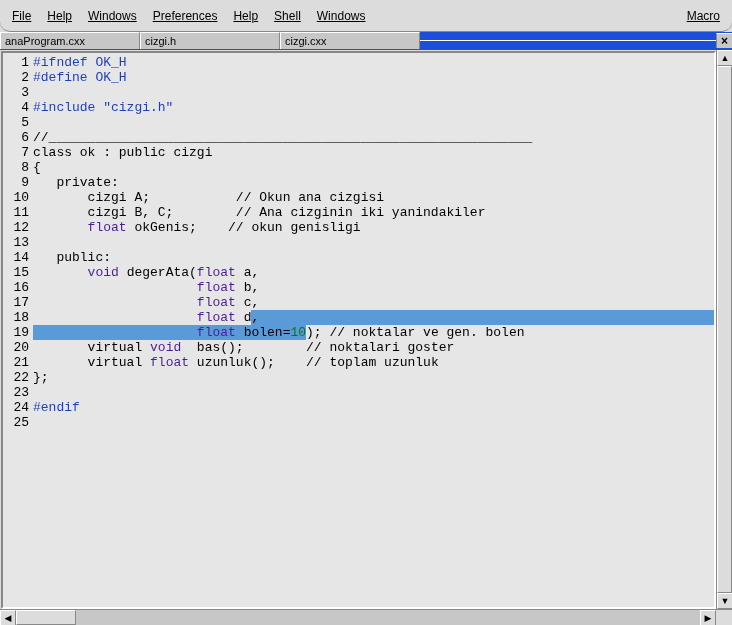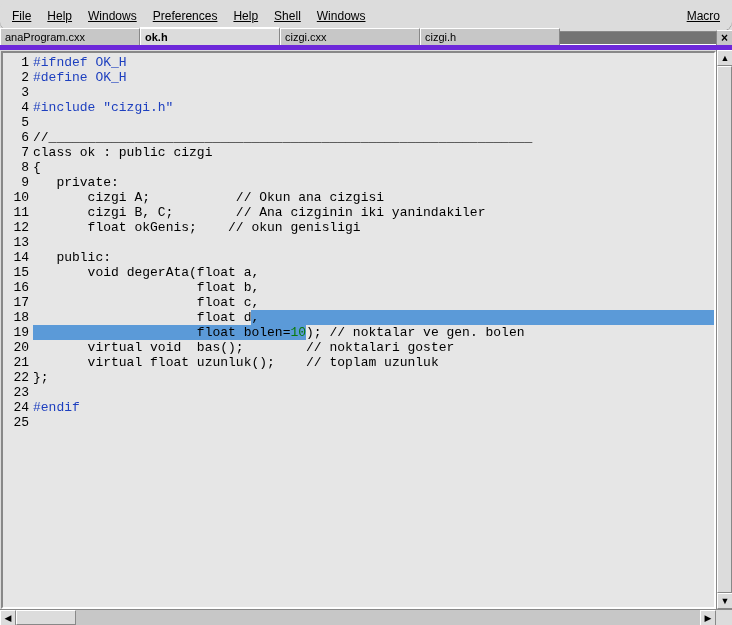--- a/index.html
+++ b/index.html
@@ -25,23 +25,23 @@
   .menubar .menu-item {
     padding: 2px 8px;
     text-decoration: underline;
     cursor: default;
   }
   .menubar .spacer { flex: 1; }
   
   .tabbar {
     display: flex;
     height: 18px;
-    background: #737373;
-    border-bottom: 5px solid #6d28d9;
-    align-items: flex-end;
+    background: #1d4ed8;
+    border-bottom: 1px solid #6d28d9;
+    align-items: center;
   }
   .tab {
     width: 140px;
     border-right: 1px solid #888;
     padding: 2px 4px;
     font-size: 11px;
     background: #c7c7c7;
     border-top: 1px solid #fff;
     border-left: 1px solid #fff;
     display: flex; align-items: center;
@@ -99,21 +99,21 @@
     padding-right: 4px;
     flex-shrink: 0;
   }
   .code {
     flex: 1;
     color: #000;
     position: relative;
   }
   .line .code-text { position: relative; z-index: 1; margin-top: 32px; } 
   .kw-pre  { color: #1d3fbf; } 
-  .kw-c    { color: #000000; } 
+  .kw-c    { color: #4c1d95; } 
   .kw-num  { color: #0a7a0a; }
   
   .sel { background:#5b9ad8; }
   
   .vscroll {
     width: 16px;
     background:#c7c7c7;
     border-left:1px solid #888;
     display:flex; flex-direction:column;
   }
@@ -159,23 +159,22 @@
   <span class="menu-item">Preferences</span>
   <span class="menu-item">Help</span>
   <span class="menu-item">Shell</span>
   <span class="menu-item">Windows</span>
   <span class="spacer"></span>
   <span class="menu-item">Macro</span>
 </div>
 
 <div class="tabbar">
   <div class="tab">anaProgram.cxx</div>
-  <div class="tab active">ok.h</div>
+  <div class="tab">cizgi.h</div>
   <div class="tab">cizgi.cxx</div>
-  <div class="tab">cizgi.h</div>
   <div class="tab-filler"></div>
   <div class="close-btn">×</div>
 </div>
 
 <div class="editor-wrap">
   <div class="editor-scroll">
     <div class="gutter-and-code" id="code-host"><div class="line"><span class="lineno">1</span><span class="code"><span class="code-text"><span class="kw-pre">#ifndef OK_H</span></span></span></div><div class="line"><span class="lineno">2</span><span class="code"><span class="code-text"><span class="kw-pre">#define OK_H</span></span></span></div><div class="line"><span class="lineno">3</span><span class="code"><span class="code-text"><span></span></span></span></div><div class="line"><span class="lineno">4</span><span class="code"><span class="code-text"><span class="kw-pre">#include "cizgi.h"</span></span></span></div><div class="line"><span class="lineno">5</span><span class="code"><span class="code-text"><span></span></span></span></div><div class="line"><span class="lineno">6</span><span class="code"><span class="code-text"><span>//______________________________________________________________</span></span></span></div><div class="line"><span class="lineno">7</span><span class="code"><span class="code-text"><span>class ok : public cizgi</span></span></span></div><div class="line"><span class="lineno">8</span><span class="code"><span class="code-text"><span>{</span></span></span></div><div class="line"><span class="lineno">9</span><span class="code"><span class="code-text"><span>   private:</span></span></span></div><div class="line"><span class="lineno">10</span><span class="code"><span class="code-text"><span>       cizgi A;           // Okun ana cizgisi</span></span></span></div><div class="line"><span class="lineno">11</span><span class="code"><span class="code-text"><span>       cizgi B, C;        // Ana cizginin iki yanindakiler</span></span></span></div><div class="line"><span class="lineno">12</span><span class="code"><span class="code-text"><span>       </span><span class="kw-c">float</span><span> okGenis;    // okun genisligi</span></span></span></div><div class="line"><span class="lineno">13</span><span class="code"><span class="code-text"><span></span></span></span></div><div class="line"><span class="lineno">14</span><span class="code"><span class="code-text"><span>   public:</span></span></span></div><div class="line"><span class="lineno">15</span><span class="code"><span class="code-text"><span>       </span><span class="kw-c">void</span><span> degerAta(</span><span class="kw-c">float</span><span> a,</span></span></span></div><div class="line"><span class="lineno">16</span><span class="code"><span class="code-text"><span>                     </span><span class="kw-c">float</span><span> b,</span></span></span></div><div class="line"><span class="lineno">17</span><span class="code"><span class="code-text"><span>                     </span><span class="kw-c">float</span><span> c,</span></span></span></div><div class="line"><span class="lineno">18</span><span class="code"><span class="code-text"><span>                     </span><span class="kw-c">float</span><span> d</span><span class="sel">,</span><span class="sel">                                                                          </span></span></span></div><div class="line"><span class="lineno">19</span><span class="code"><span class="code-text"><span class="sel">                     </span><span class="kw-c sel">float</span><span class="sel"> bolen=</span><span class="kw-num sel">10</span><span>); // noktalar ve gen. bolen</span></span></span></div><div class="line"><span class="lineno">20</span><span class="code"><span class="code-text"><span>       virtual </span><span class="kw-c">void</span><span>  bas();        // noktalari goster</span></span></span></div><div class="line"><span class="lineno">21</span><span class="code"><span class="code-text"><span>       virtual </span><span class="kw-c">float</span><span> uzunluk();    // toplam uzunluk</span></span></span></div><div class="line"><span class="lineno">22</span><span class="code"><span class="code-text"><span>};</span></span></span></div><div class="line"><span class="lineno">23</span><span class="code"><span class="code-text"><span></span></span></span></div><div class="line"><span class="lineno">24</span><span class="code"><span class="code-text"><span class="kw-pre">#endif</span></span></span></div><div class="line"><span class="lineno">25</span><span class="code"><span class="code-text"><span></span></span></span></div></div>
   </div>
   <div class="vscroll">
     <div class="btn">▲</div>

